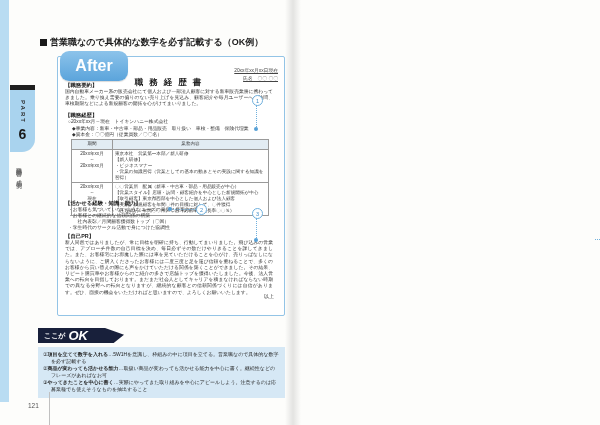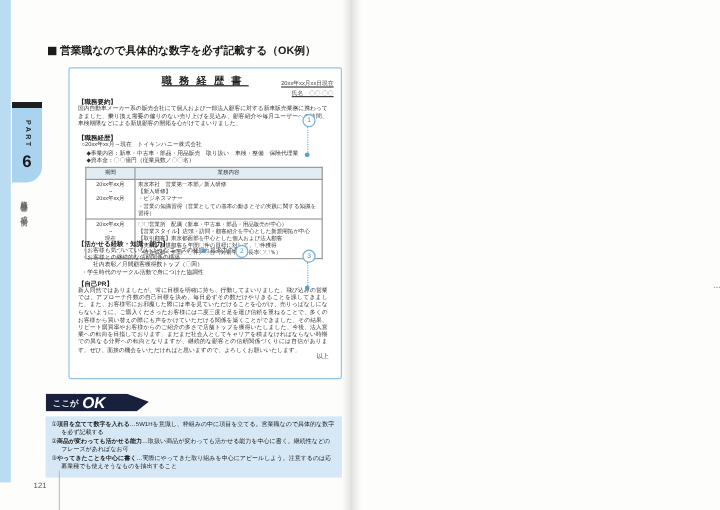--- a/index.html
+++ b/index.html
@@ -24,22 +24,22 @@
   .pagenum-rule{position:absolute;top:392px;width:1px;height:33px;background:#c0c0c0;}
   #rule-left{left:49px;}
   
   #lp-header{position:absolute;left:40px;top:36px;width:245px;font-size:9px;font-weight:bold;color:#1a1a1a;}
   .sq-black{display:inline-block;width:7px;height:7px;background:#1a1a1a;margin-right:3px;vertical-align:-1px;}
   #doc-box{position:absolute;left:57px;top:56px;width:226px;height:258px;background:#fff;
     border:1px solid #93c4e6;border-radius:2px;}
   #after-badge{position:absolute;left:60px;top:51px;width:68px;height:30px;border-radius:9px;
     background:linear-gradient(#8cc3ea,#5ba4db);color:#fff;font-weight:bold;font-size:16px;
     display:flex;align-items:center;justify-content:center;box-shadow:0 1px 1px rgba(0,0,0,.15);}
-  #doc-title{position:absolute;left:0;top:5px;width:100%;text-align:center;font-size:8.5px;
-    font-weight:bold;letter-spacing:6px;color:#222;text-decoration:underline;}
+  #doc-title{position:absolute;left:0;top:20px;width:100%;text-align:center;font-size:8.5px;
+    font-weight:bold;letter-spacing:6px;color:#222;}
   #doc-dates{position:absolute;right:6px;top:10px;text-align:right;font-size:4.8px;color:#444;line-height:7.5px;}
   #doc-dates div{text-decoration:underline;}
   .doc-h{position:absolute;font-size:5.4px;font-weight:bold;color:#222;}
   .doc-t{position:absolute;font-size:4.8px;color:#333;line-height:6.2px;text-align:justify;}
   #doc-table{position:absolute;left:13px;top:82px;width:198px;border-collapse:collapse;}
   #doc-table th,#doc-table td{border:1px solid #9a9a9a;font-size:4.6px;color:#333;
     padding:1px 2px;vertical-align:top;line-height:6px;font-weight:normal;}
   #doc-table th{background:#e2ecf3;text-align:center;height:7px;}
   #doc-table .col-period{width:36px;text-align:center;white-space:pre-line;}
   #doc-table .col-duty{white-space:pre-line;}
@@ -131,20 +131,21 @@
       <div class="doc-t" style="left:10px;top:150px;width:200px;">・お客様も気づいていないようなニーズの発掘と提案力の育成</div>
       <div class="doc-t" style="left:10px;top:156px;width:200px;">・お客様との継続的な信頼関係の構築</div>
       <div class="doc-t" style="left:10px;top:162px;width:200px;">　　社内表彰／月間顧客獲得数トップ（〇回）</div>
       <div class="doc-t" style="left:10px;top:168px;width:200px;">・学生時代のサークル活動で身につけた協調性</div>
 
       <div class="doc-h" style="left:7px;top:176px;">【自己PR】</div>
       <div class="doc-t" style="left:7px;top:183px;width:208px;">新人同然ではありましたが、常に目標を明確に持ち、行動してまいりました。飛び込みの営業では、アプローチ件数の自己目標を決め、毎日必ずその数だけやりきることを課してきました。また、お客様宅にお邪魔した際には車を見ていただけることを心がけ、売りっぱなしにならないように、ご購入くださったお客様には二度三度と足を運び信頼を重ねることで、多くのお客様から買い替えの際にも声をかけていただける関係を築くことができました。その結果、リピート購買率やお客様からのご紹介の多さで店舗トップを獲得いたしました。今後、法人営業への転向を目指しております。まだまだ社会人としてキャリアを積まなければならない時期での異なる分野への転向となりますが、継続的な顧客との信頼関係づくりには自信があります。ぜひ、面接の機会をいただければと思いますので、よろしくお願いいたします。</div>
       <div id="doc-closing">以上</div>
     </div>
 
+    <div id="after-badge">After</div>
 
     <div class="callout-circle" style="left:252px;top:95px;">1</div>
     <div class="callout-vline" style="left:256px;top:105px;height:22px;"></div>
     <div class="callout-dot" style="left:254px;top:127px;"></div>
 
     <div class="callout-dot" style="left:168px;top:207px;"></div>
     <div class="callout-hline" style="left:173px;top:209px;width:23px;"></div>
     <div class="callout-circle" style="left:196px;top:204px;">2</div>
 
     <div class="callout-circle" style="left:252px;top:208px;">3</div>

